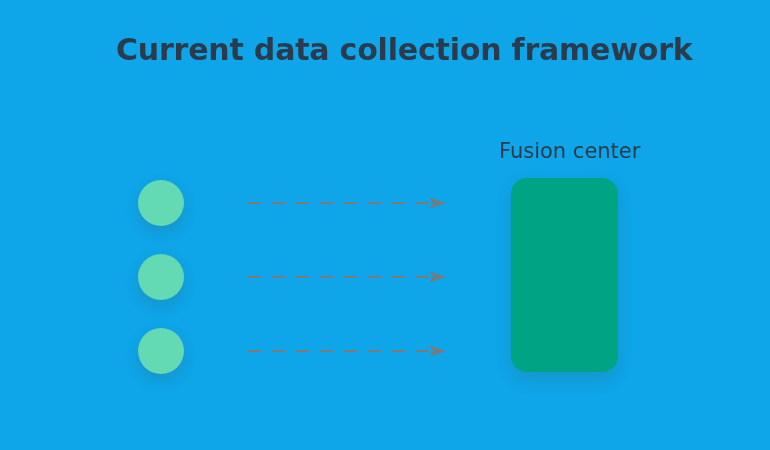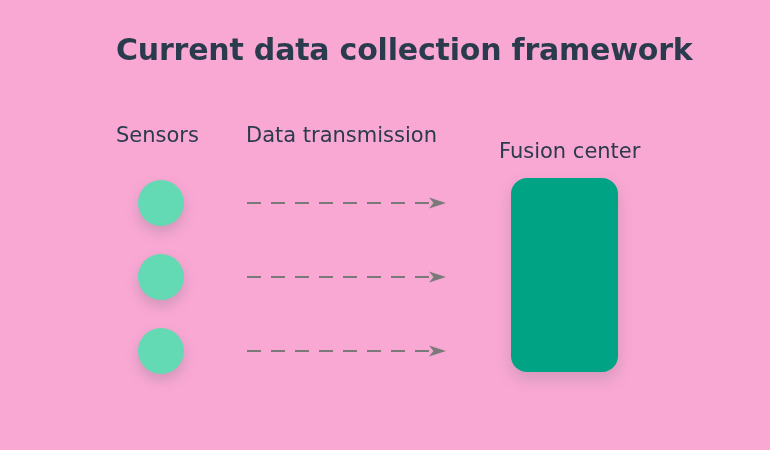--- a/index.html
+++ b/index.html
@@ -12,21 +12,21 @@
     height: 450px;
     background: #ffffff;
     font-family: "DejaVu Sans", sans-serif;
     overflow: hidden;
   }
 
   #canvas {
     position: relative;
     width: 770px;
     height: 450px;
-    background: #f9a8d4;
+    background: #0ea5e9;
   }
 
   
   .diagram-title {
     position: absolute;
     left: 116px;
     top: 32px;
     font-size: 30px;
     font-weight: bold;
     color: #2a3b4d;
@@ -90,22 +90,20 @@
     box-shadow: 0 7px 16px rgba(60, 90, 80, 0.20);
   }
 </style>
 </head>
 <body>
 
 <div id="canvas">
 
   <div class="diagram-title">Current data collection framework</div>
 
-  <div class="col-header c0">Sensors</div>
-  <div class="col-header c1">Data transmission</div>
   <div class="col-header c2">Fusion center</div>
 
   <div class="sensor-node r0"></div>
   <div class="sensor-node r1"></div>
   <div class="sensor-node r2"></div>
 
   <div class="arrow-row r0">
     <svg viewBox="0 0 202 18" xmlns="http://www.w3.org/2000/svg" aria-hidden="true">
       <line x1="1" y1="9" x2="183" y2="9" stroke="#7a7a7a" stroke-width="2" stroke-dasharray="14 10" stroke-linecap="butt"></line>
       <path d="M 183 3.5 L 200 9 L 183 14.5 L 187.5 9 Z" fill="#7a7a7a"></path>

